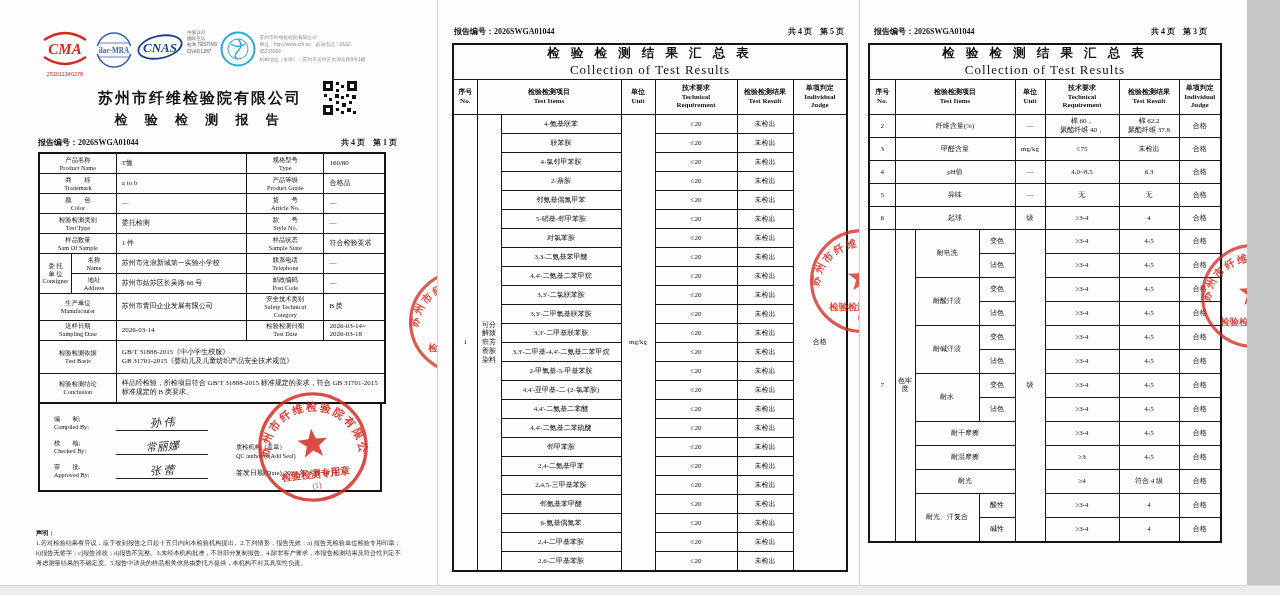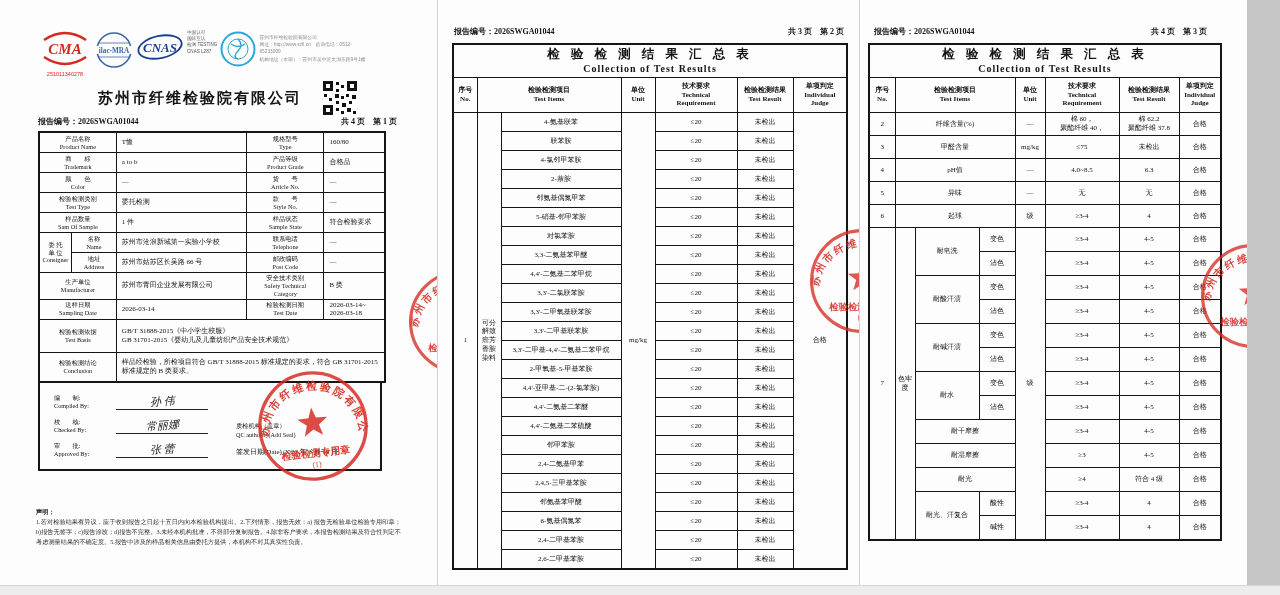--- a/index.html
+++ b/index.html
@@ -37,21 +37,21 @@
   .qc-blk{position:absolute;left:196px;top:38px;font-size:6.2px;line-height:1.5;}
   .issue{position:absolute;left:196px;top:64px;font-size:7px;text-align:center;}
   .main-stamp{position:absolute;left:214px;top:-16px;transform:rotate(-6deg);opacity:.9;}
   .decl{margin:36px 36px 0 36px;font-size:6.2px;line-height:1.6;color:#2c2c2c;text-align:justify;}
   .decl-title{font-weight:bold;}
 
   
   .pg-head{display:flex;justify-content:space-between;margin:26px 16px 6px 16px;font-size:8px;font-weight:bold;}
   .title-cell{border-bottom:1px solid #151515;}
   .tt-cn{font-size:12.5px;font-weight:bold;letter-spacing:4px;}
-  .tt-en{font-size:10px;font-weight:bold;letter-spacing:1px;}
+  .tt-en{font-size:13px;font-weight:normal;letter-spacing:1px;}
   .hd{font-weight:bold;font-size:6.8px;}
   .t2{margin-left:14px;width:394px;}
   .t2 td{height:16px;}
   .t3{margin-left:8px;width:352px;}
   .t3 td{height:20px;}
   .t3 .fr td{height:21px;}
   .vcell{word-break:break-all;line-height:1.9;padding:2px 6px;}
   .edge-stamp{position:absolute;opacity:.85;}
   .stamp-svg text{font-family:"Liberation Serif",serif;}
 </style>
@@ -118,20 +118,21 @@
         <rect x="27" y="21" width="3" height="3"></rect>
       <rect x="14" y="28" width="3" height="3"></rect>
         <rect x="19" y="31" width="3" height="3"></rect>
         <rect x="25" y="28" width="4" height="4"></rect>
         <rect x="31" y="31" width="3" height="3"></rect>
     </g>
   </svg>
 
   <div class="title-blk">
     <div class="company-title">苏州市纤维检验院有限公司</div>
+    <div class="doc-title">检 验 检 测 报 告</div>
   </div>
 
   <div class="rep-line">
     <span><span>报告编号：</span><span>2026SWGA01044</span></span>
     <span>共 4 页　第 1 页</span>
   </div>
 
   <table class="rt t1">
     <colgroup>
         <col style="width:32px">
@@ -280,21 +281,21 @@
     <text fill="#d5281e" font-size="11" font-weight="bold"><textPath href="#sb" startOffset="4" textLength="158">苏州市纤维检验院有限公司</textPath></text>
     <path d="M60,41 L63.8,51.7 L75.2,52.1 L66.2,59 L69.4,69.9 L60,63.5 L50.6,69.9 L53.8,59 L44.8,52.1 L56.2,51.7 Z" fill="#d5281e" opacity="0.9"></path>
     <text x="60" y="91" text-anchor="middle" font-size="10" font-weight="bold" fill="#d5281e">检验检测专用章</text>
     <text x="60" y="102" text-anchor="middle" font-size="8" fill="#d5281e">(1)</text>
   </svg>
 </div>
 
 <div class="page" id="page2">
   <div class="pg-head">
     <span><span>报告编号：</span><span>2026SWGA01044</span></span>
-    <span>共 3 页　第 2 页</span>
+    <span>共 4 页　第 5 页</span>
   </div>
   <table class="rt t2">
     <colgroup>
         <col style="width:24px">
         <col style="width:24px">
         <col style="width:120px">
         <col style="width:34px">
         <col style="width:82px">
         <col style="width:56px">
         <col style="width:54px">

